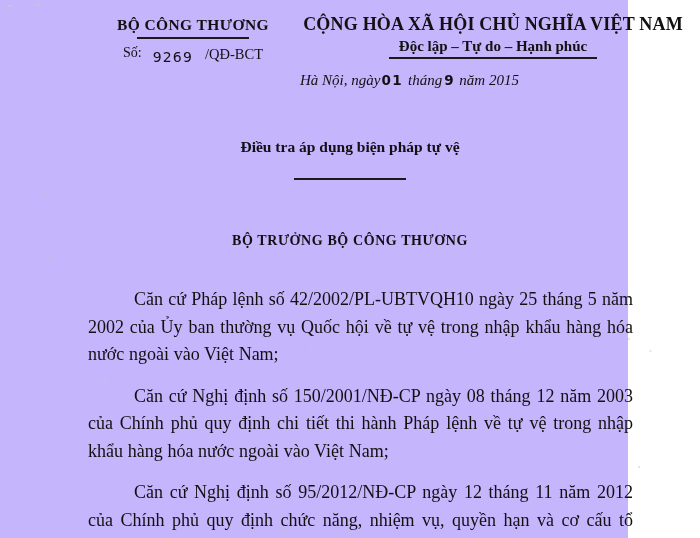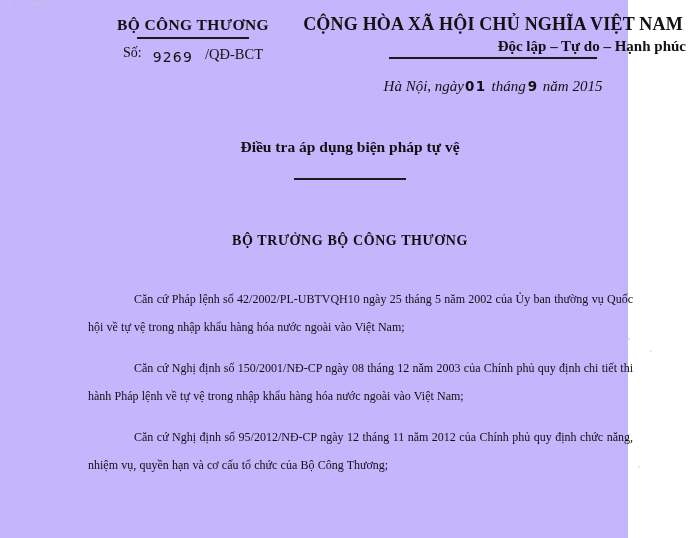--- a/index.html
+++ b/index.html
@@ -99,34 +99,33 @@
     font-weight: bold;
     font-size: 18px;
     letter-spacing: 0.2px;
     white-space: nowrap;
   }
   .nation-motto {
     font-weight: bold;
     font-size: 15px;
     margin-top: 3px;
     white-space: nowrap;
-    text-align: right;
   }
   .nation-rule {
     width: 208px;
     height: 2px;
     background: #1a1a1a;
     margin: 2px auto 0 auto;
   }
   .date-line {
-    margin-top: 19px;
+    margin-top: 13px;
     font-style: italic;
     font-size: 15px;
     white-space: nowrap;
-    text-align: center;
+    text-align: left;
   }
   .date-stamp {
     font-family: "DejaVu Sans", sans-serif;
     font-style: normal;
     font-weight: bold;
     font-size: 13.5px;
     letter-spacing: 1.5px;
     padding: 0 1px;
   }
   .date-mon {
@@ -174,21 +173,21 @@
   }
 
   
   .body-block {
     position: absolute;
     top: 286px;
     left: 88px;
     width: 545px;
   }
   .para {
-    font-size: 12px;
+    font-size: 18px;
     line-height: 27.5px;
     text-align: justify;
     text-indent: 46px;
     margin: 0 0 14px 0;
     word-spacing: 0.2px;
   }
   .para:last-child {
     margin-bottom: 0;
   }
 </style>

